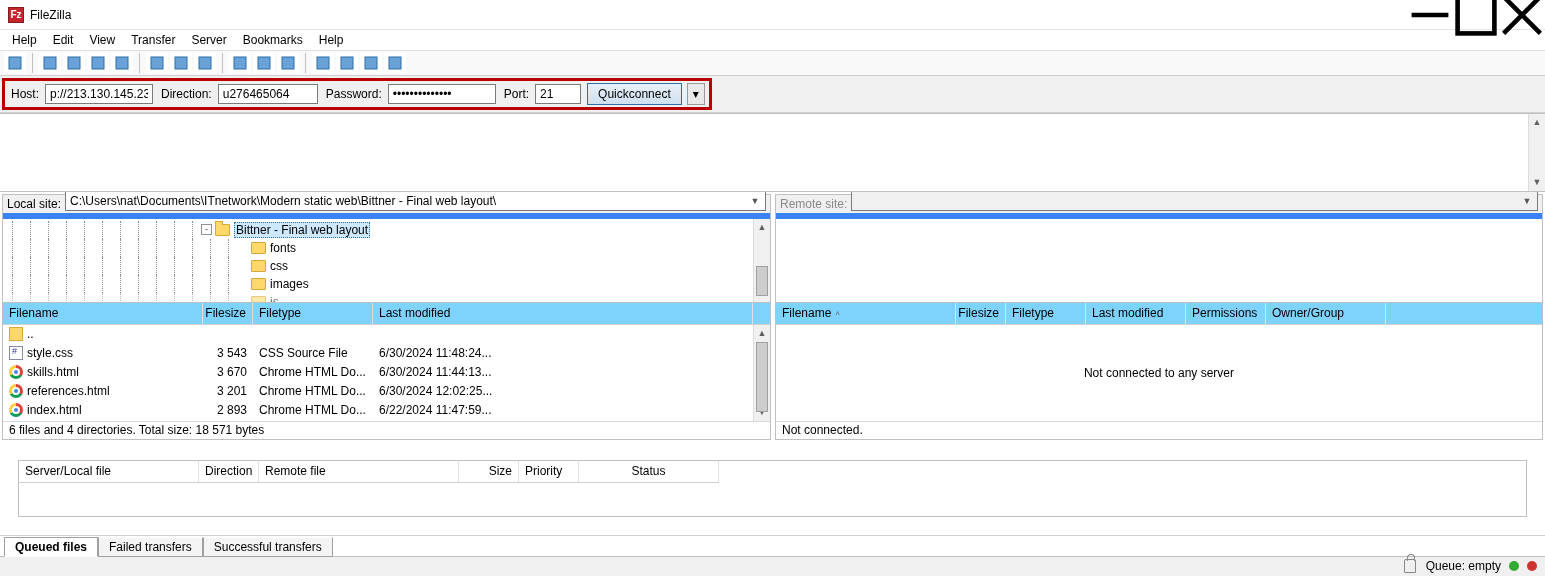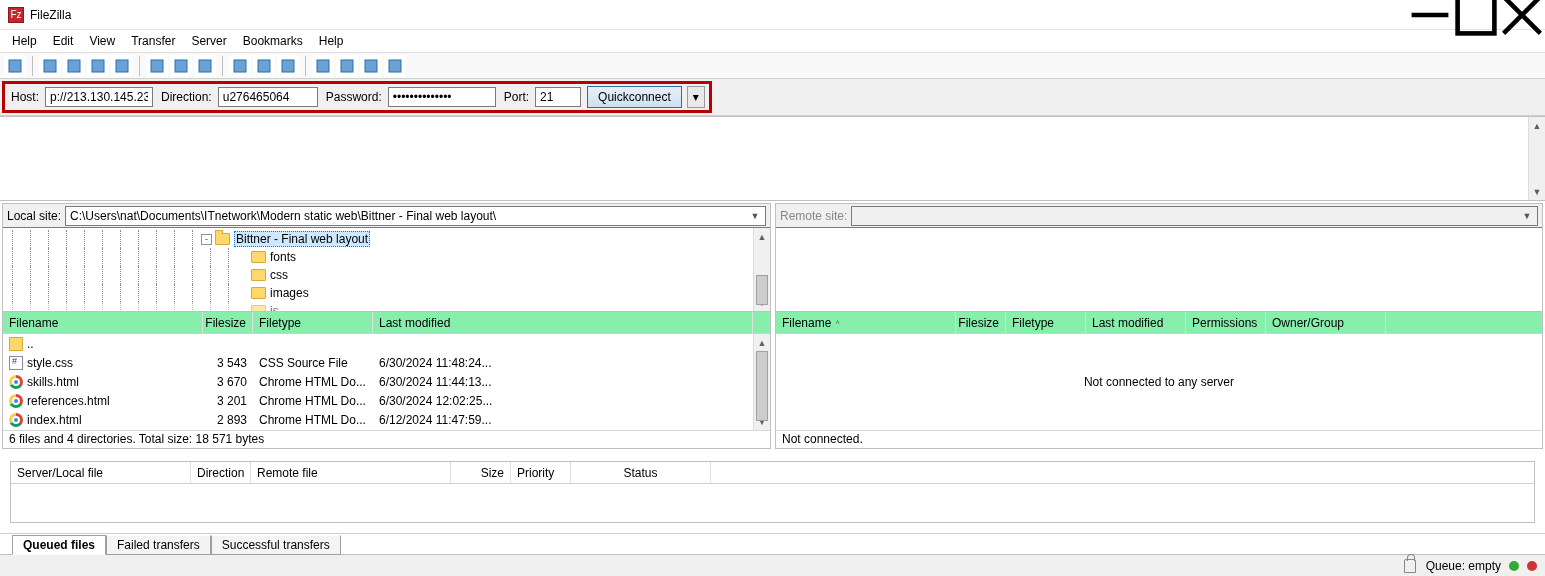--- a/index.html
+++ b/index.html
@@ -21,21 +21,21 @@
     background: #fff;
     display: flex;
     align-items: center;
     padding: 0 0 0 8px;
     border-bottom: 1px solid #e5e5e5;
   }
   .titlebar .logo {
     width: 16px; height: 16px;
     background: #c1272d;
     color: #fff;
-    font-weight: normal;
+    font-weight: bold;
     font-size: 10px;
     display: flex; align-items: center; justify-content: center;
     border: 1px solid #8a1b20;
     margin-right: 6px;
   }
   .titlebar .title { flex: 0 0 auto; }
   .titlebar .spacer { flex: 1; }
   .winbtn {
     width: 46px; height: 30px;
     display: flex; align-items: center; justify-content: center;
@@ -140,23 +140,23 @@
     height: 250px;
   }
   .panel {
     display: flex; flex-direction: column;
     border: 1px solid #c0c0c0;
     margin: 2px;
   }
   .panel.left { flex: 1; }
   .panel.right { flex: 1; }
   .pathbar {
-    display:flex;align-items:center;
+    display:flex;align-items:flex-end;
     background:#f0f0f0;
-    border-bottom:1px solid #3b82f6;
+    border-bottom:6px solid #3b82f6;
     padding: 2px 4px;
     height: 24px;
   }
   .pathbar.disabled { color:#888; }
   .pathbar label { margin-right:4px; }
   .pathcombo {
     flex:1;
     height:20px;
     border:1px solid #7a7a7a;
     background:#fff;
@@ -197,21 +197,21 @@
   .treerow.selected span.label { background:#cde8ff;border:1px dotted #2a6fa8;padding:0 1px;}
 
   .listarea {
     flex:1;
     display:flex;flex-direction:column;
     overflow:hidden;
   }
   .listheader {
     display:flex;
     height:22px;
-    background:#86efac;
+    background:#7dd3fc;
     border-bottom:1px solid #d0d0d0;
   }
   .lh {
     border-right:1px solid #e0e0e0;
     padding:3px 6px;
     display:flex;align-items:center;
     position:relative;
   }
   .lh .sort { margin-left:4px;font-size:8px;color:#666;}
   .listbody {
@@ -239,31 +239,31 @@
   .vscroll2 .track{flex:1;position:relative;}
   .vscroll2 .thumb{position:absolute;left:2px;right:2px;background:#cdcdcd;border:1px solid #a0a0a0;}
 
   .statusline {
     height:18px;border-top:1px solid #d8d8d8;background:#fff;padding:1px 6px;font-size:12px;
   }
 
   
   .queuearea {
     border:1px solid #c0c0c0;
-    margin:10px;
-    display:flex;flex-direction:column;
+    margin:18px;
+    display:flex;
     height: 62px;
   }
   .queueheader {
     display:flex;height:22px;border-bottom:1px solid #d0d0d0;
   }
   .queuebody { flex:1; }
   .queuetabs {
     display:flex;height:22px;align-items:flex-end;
-    padding-left:12px;
+    padding-left:4px;
     border-top:1px solid #d0d0d0;
     background:#fff;
   }
   .qtab {
     padding:2px 10px 2px 10px;
     border:1px solid #a0a0a0;
     border-top-color:#fff;
     background:#f4f4f4;
     margin-right:0px;
     position:relative;top:1px;
@@ -600,21 +600,21 @@
               <div class="fcell" style="width:120px">Chrome HTML Do...</div>
               <div class="fcell" style="width:380px">6/30/2024 12:02:25...</div>
             </div>
             <div class="frow">
               <div class="fcell" style="width:200px;display:flex;align-items:center">
                 <div class="ficon chrome"></div>
                 <span>index.html</span>
               </div>
               <div class="fcell" style="width:50px;text-align:right">2 893</div>
               <div class="fcell" style="width:120px">Chrome HTML Do...</div>
-              <div class="fcell" style="width:380px">6/12/2024 11:47:59...</div>
+              <div class="fcell" style="width:380px">6/22/2024 11:47:59...</div>
             </div>
             <div class="frow"></div>
           </div>
         <div class="vscroll2">
           <div class="arrow">▲</div>
           <div class="track">
               <div class="thumb" style="top:0;height:70px;"></div>
             </div>
           <div class="arrow">▼</div>
         </div>

